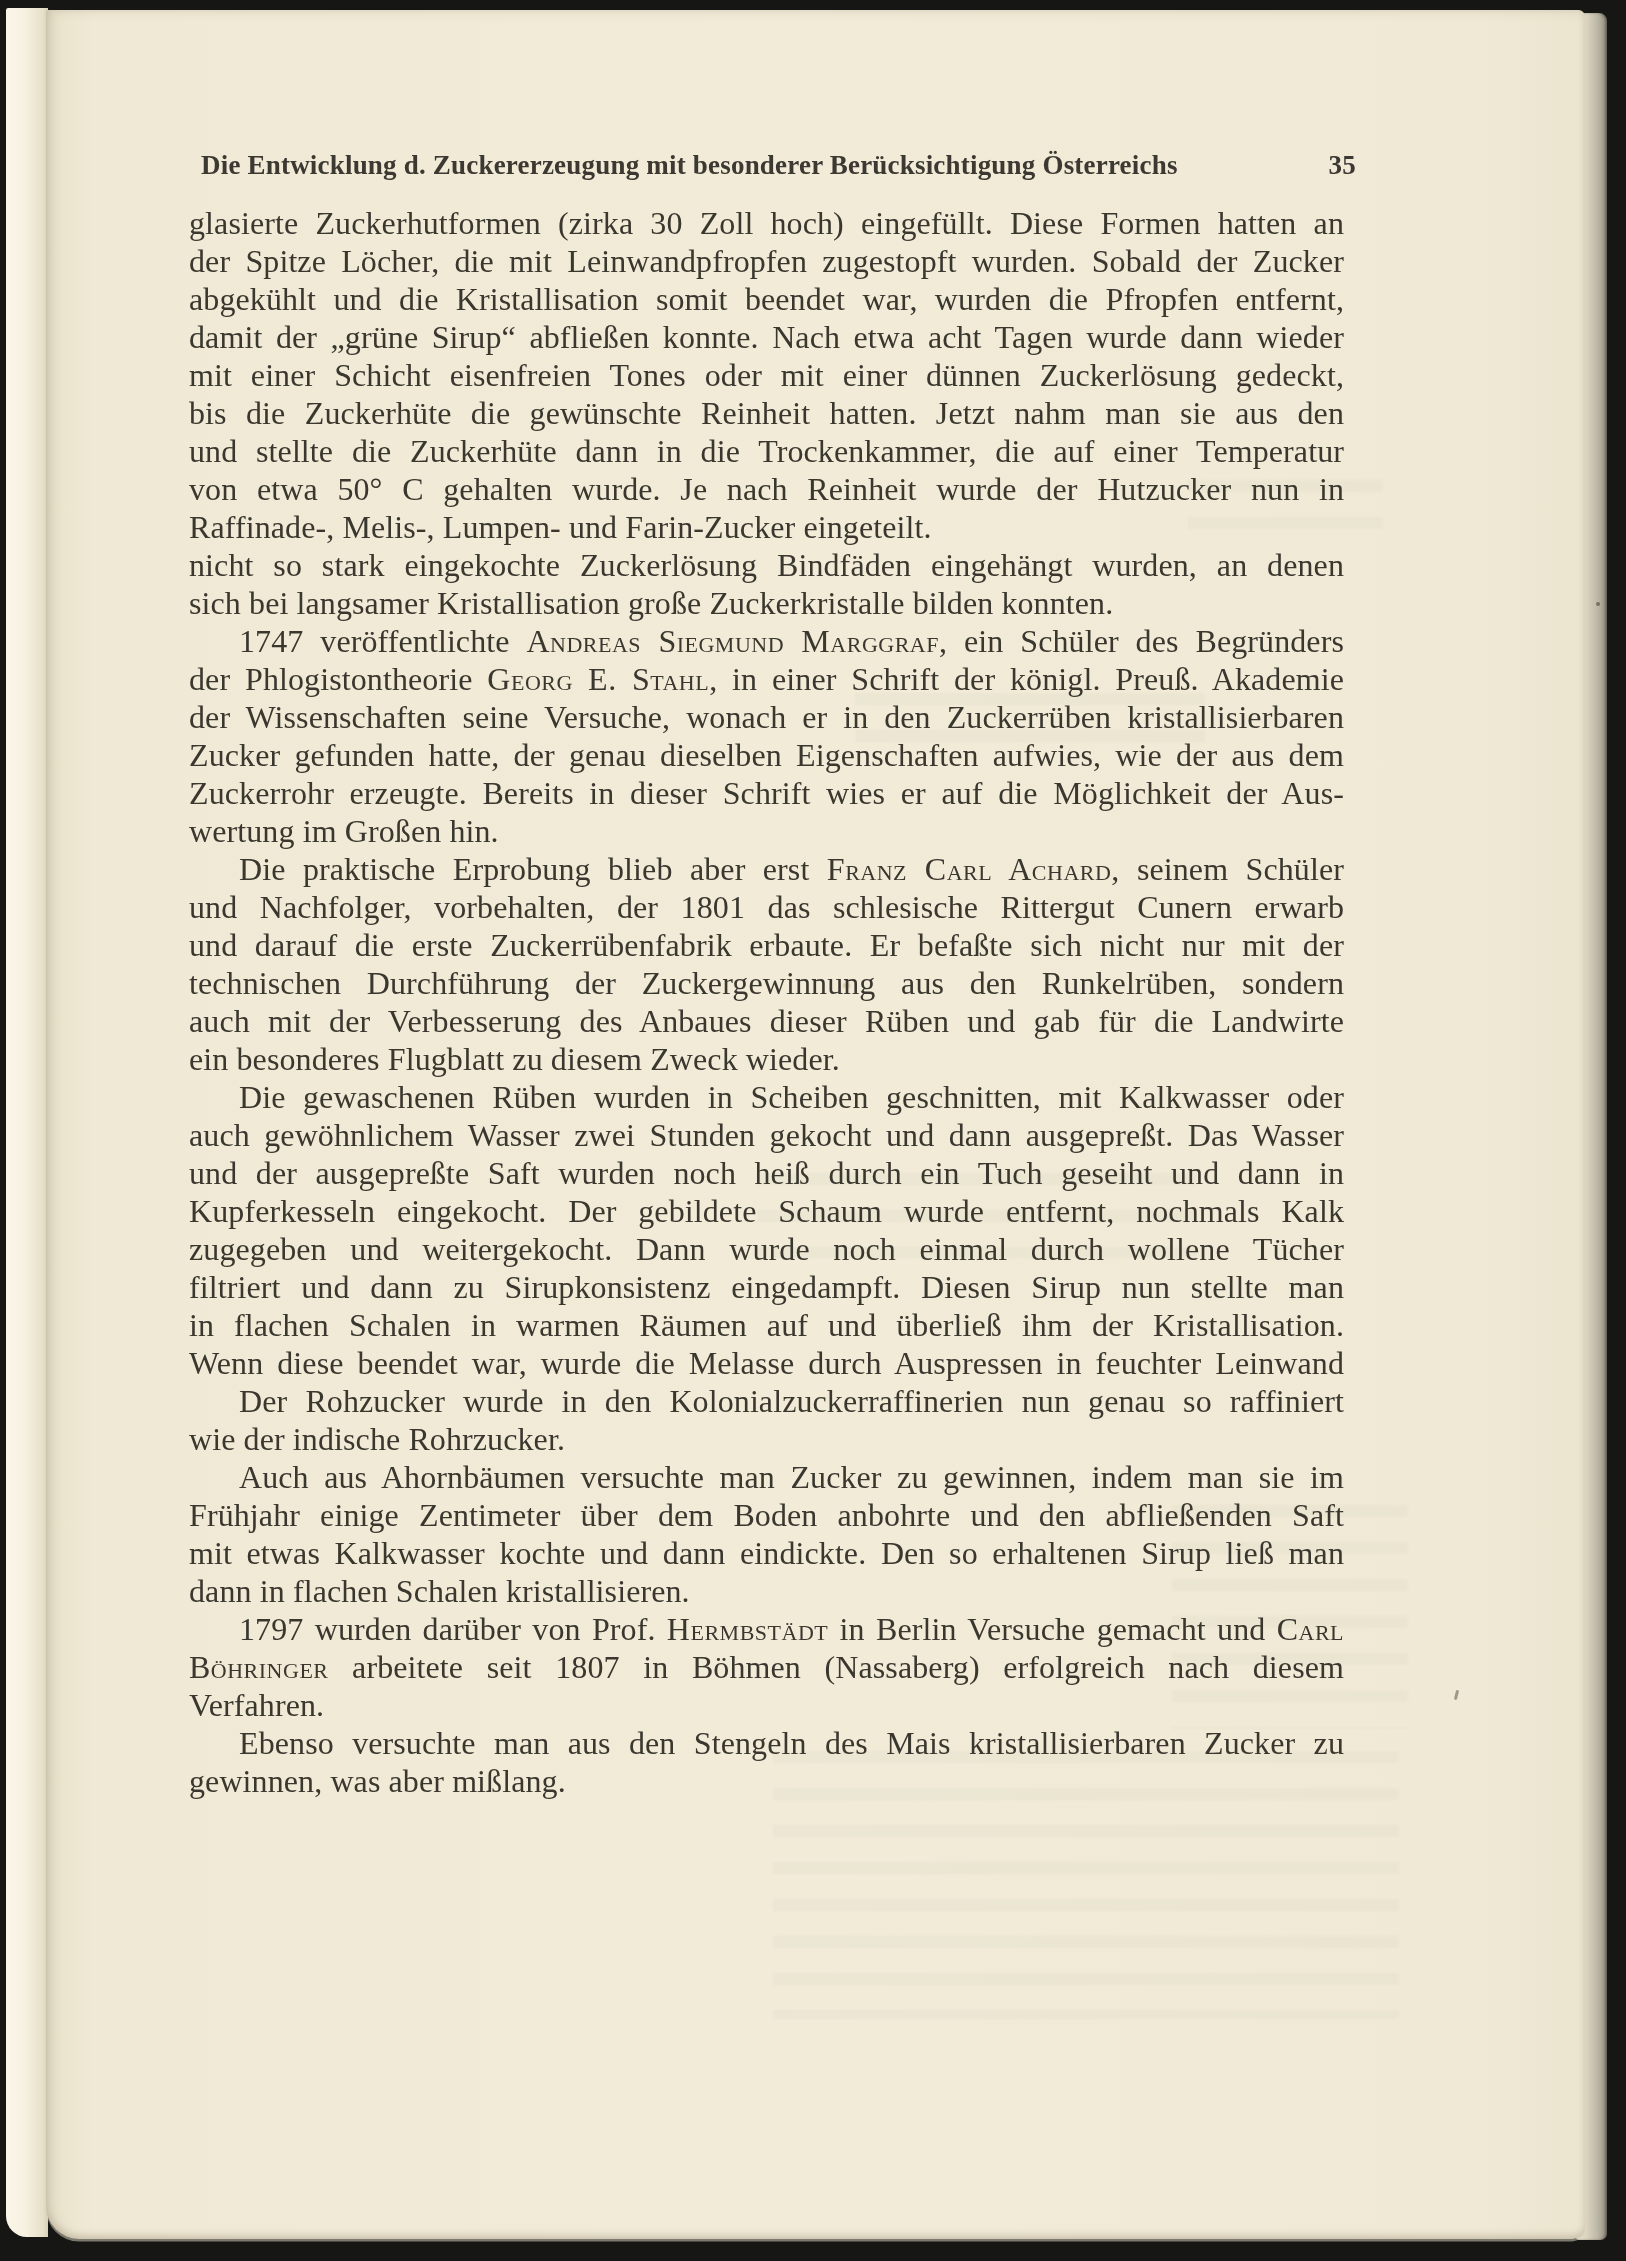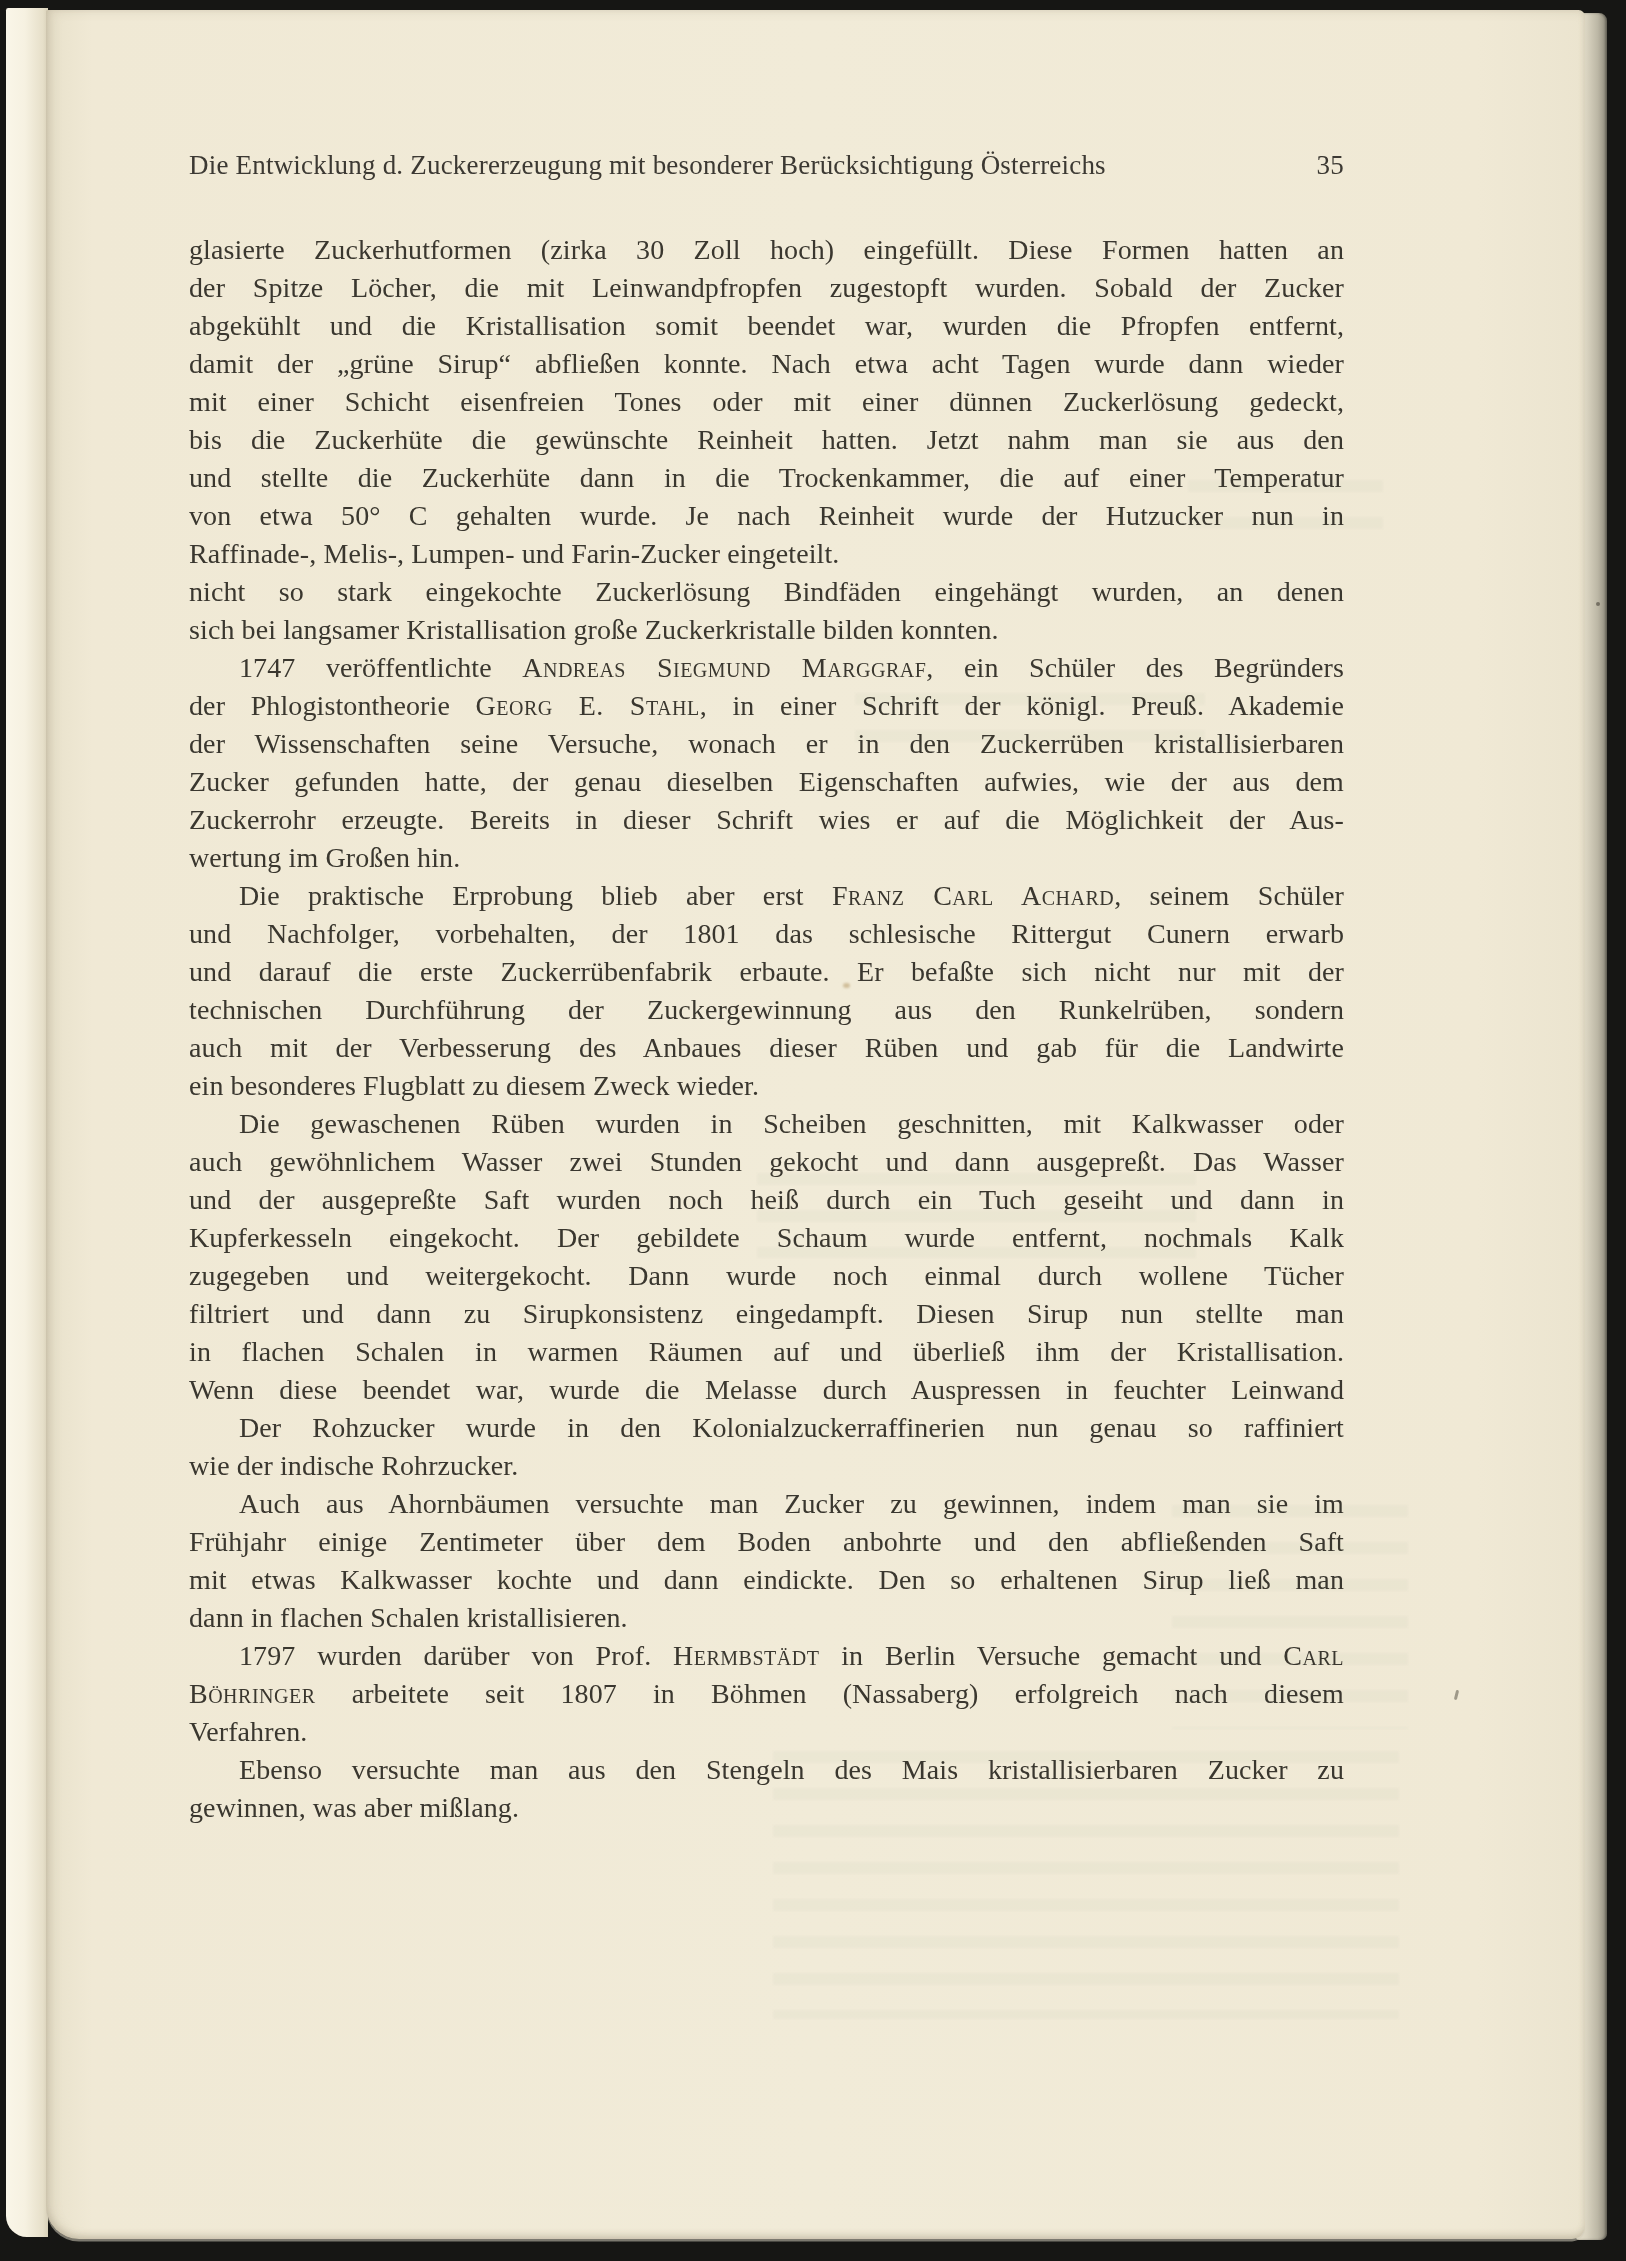--- a/index.html
+++ b/index.html
@@ -70,36 +70,37 @@
 
   .content {
     position: absolute;
     left: 189px; top: 0;
     width: 1155px;
     color: var(--ink);
   }
 
   .running-header {
     position: absolute;
-    top: 149px; left: 0;
+    top: 149px; left: 12px;
     width: 1155px;
     display: flex;
     justify-content: space-between;
     align-items: baseline;
     font-size: 27px;
     line-height: 33px;
     letter-spacing: 0.2px;
     color: #3c3933;
+    font-weight: bold;
   }
 
   .text-body {
     position: absolute;
-    top: 231px; left: 0;
+    top: 204px; left: 0;
     width: 1155px;
-    font-size: 28px;
+    font-size: 32px;
     line-height: 38px;
     letter-spacing: 0.1px;
     color: var(--ink);
     font-family: Liberation Serif, serif;
   }
 
   .line {
     text-align: justify;
     text-align-last: justify;
     height: 38px;

